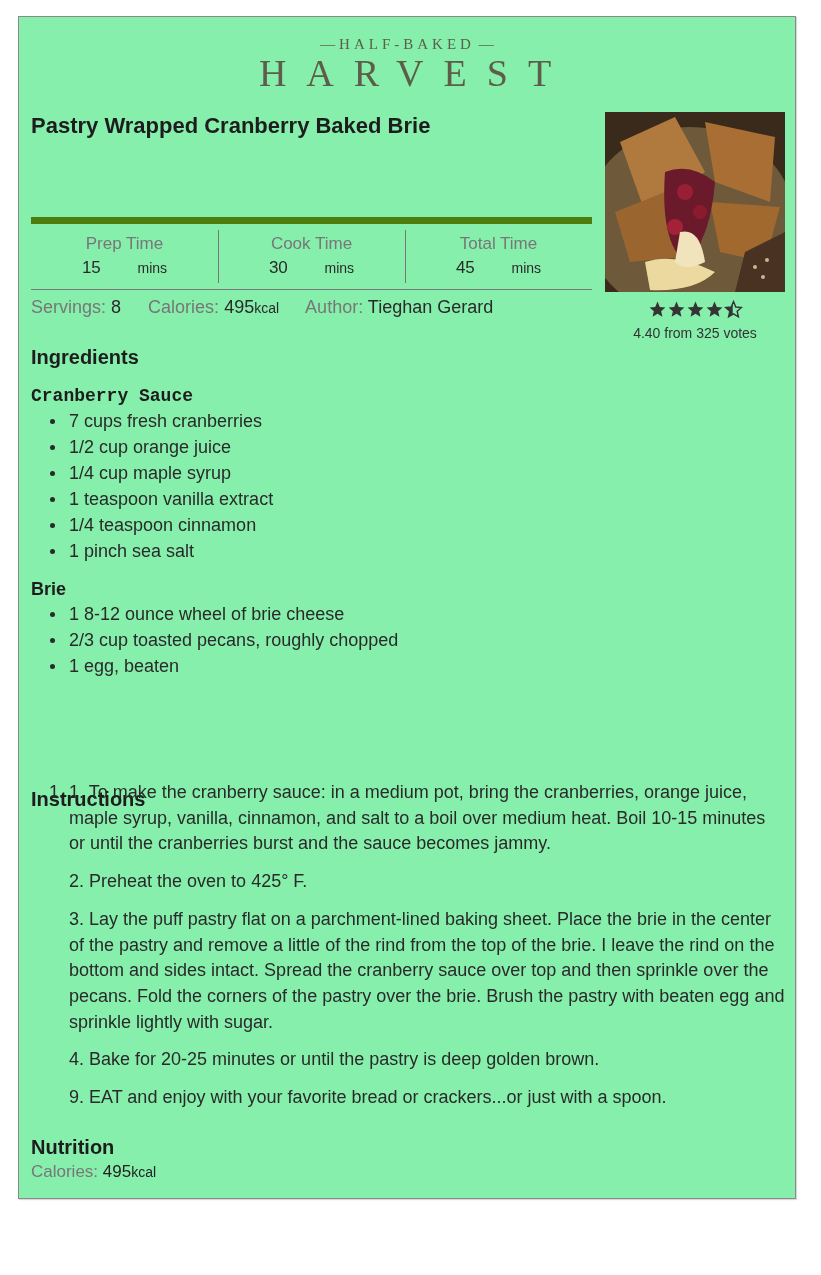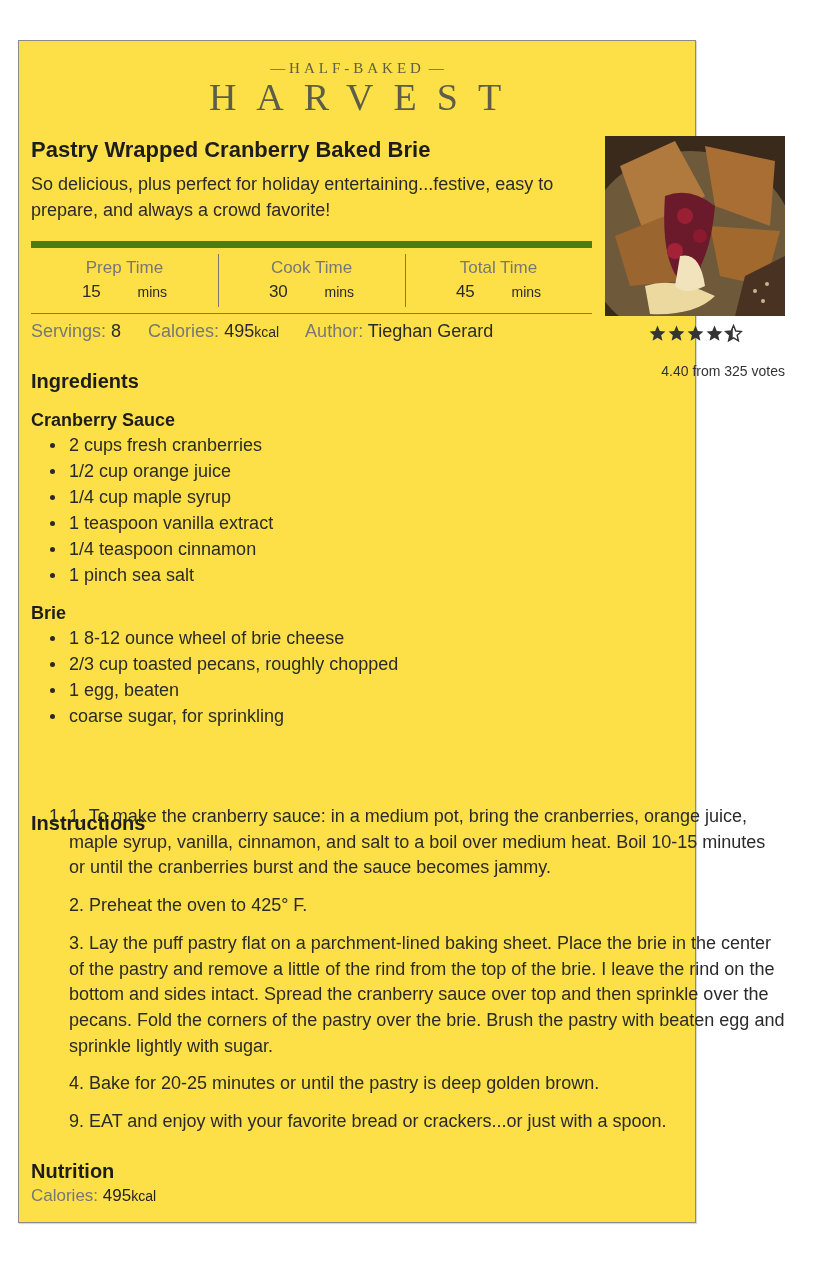--- a/index.html
+++ b/index.html
@@ -1,19 +1,19 @@
 <!DOCTYPE html>
 <html><head>
 <meta charset="utf-8">
 <style>
   html, body { margin: 0; padding: 0; background: #ffffff; }
   body { width: 821px; height: 1275px; position: relative; font-family: "Liberation Sans", "DejaVu Sans", sans-serif; color: #222; }
   .card {
-    position: absolute; left: 18px; top: 40px; width: 678px; height: 1183px;
-    box-sizing: border-box; border: 1px solid #8a8a8a; background: #fde047;
+    position: absolute; left: 18px; top: 16px; width: 778px; height: 1183px;
+    box-sizing: border-box; border: 1px solid #8a8a8a; background: #86efac;
     box-shadow: 1px 1px 1px rgba(0,0,0,0.15);
   }
   .logo { position: absolute; left: 0; right: 0; top: 18px; text-align: center; font-family: "Liberation Serif", "DejaVu Serif", serif; color: #5d5d4a; }
   .logo-top { font-size: 15px; letter-spacing: 4px; line-height: 18px; }
   .logo-top .dash { letter-spacing: 0; }
   .logo-main { font-size: 38px; letter-spacing: 20px; line-height: 36px; margin-top: 2px; padding-left: 16px; }
   .title { position: absolute; left: 12px; top: 96px; font-size: 22px; font-weight: bold; color: #1d1d1d; margin: 0; }
   .summary { position: absolute; left: 12px; top: 130px; width: 560px; font-size: 18px; line-height: 26px; color: #2a2a2a; }
   .times { position: absolute; left: 12px; top: 200px; width: 561px; height: 65px; border-top: 7px solid #4d7c0f; border-bottom: 1px solid #777; display: flex; }
   .time-block { flex: 1; text-align: center; padding-top: 9px; position: relative; }
@@ -23,21 +23,21 @@
   .time-unit { font-size: 14px; padding-left: 32px; }
   .meta { position: absolute; left: 12px; top: 280px; font-size: 18px; white-space: nowrap; }
   .meta .lbl { color: #777; }
   .meta .val { color: #2a2a2a; }
   .meta .unit { font-size: 14px; }
   .meta .item { margin-right: 22px; }
   .photo { position: absolute; left: 586px; top: 95px; width: 180px; height: 180px; overflow: hidden; background: #4b3420; }
   .rating { position: absolute; left: 586px; top: 283px; width: 180px; text-align: center; }
   .stars { display: flex; justify-content: center; gap: 0px; }
   .stars svg { width: 19px; height: 19px; }
-  .rating-text { font-size: 14px; color: #333; margin-top: 20px; text-align: right; }
+  .rating-text { font-size: 14px; color: #333; margin-top: 6px; }
   h2.section { position: absolute; left: 12px; margin: 0; font-size: 20px; font-weight: bold; color: #1d1d1d; }
   h3.group { position: absolute; left: 12px; margin: 0; font-size: 18px; font-weight: bold; color: #1d1d1d; }
   ul.ing { position: absolute; left: 12px; margin: 0; padding: 0 0 0 38px; list-style: none; font-size: 18px; line-height: 26px; color: #2a2a2a; }
   ul.ing li { position: relative; }
   ul.ing li::before { content: ""; position: absolute; left: -19px; top: 11px; width: 5px; height: 5px; border-radius: 50%; background: #2a2a2a; }
   .instr { position: absolute; left: 12px; top: 763px; width: 755px; font-size: 18px; line-height: 25.7px; color: #2a2a2a; }
   .instr .step { padding-left: 38px; margin-bottom: 12px; position: relative; }
   .instr .step .num { position: absolute; left: 18px; top: 0; }
   .nutrition-line { position: absolute; left: 12px; top: 1145px; font-size: 17px; }
   .nutrition-line .lbl { color: #777; }
@@ -47,21 +47,20 @@
 <body>
 
 <div class="card">
 
   <div class="logo">
     <div class="logo-top"><span class="dash">— </span><span>HALF-BAKED</span><span class="dash"> —</span></div>
     <div class="logo-main">HARVEST</div>
   </div>
 
   <h1 class="title">Pastry Wrapped Cranberry Baked Brie</h1>
-  <div class="summary">So delicious, plus perfect for holiday entertaining...festive, easy to prepare, and always a crowd favorite!</div>
 
   <div class="times">
     <div class="time-block">
       <div class="time-label">Prep Time</div>
       <div class="time-value"><span>15</span> <span class="time-unit">mins</span></div>
     </div>
     <div class="time-block">
       <div class="time-label">Cook Time</div>
       <div class="time-value"><span>30</span> <span class="time-unit">mins</span></div>
     </div>
@@ -121,36 +120,35 @@
           </defs>
           <path d="M12 2l2.9 6.9 7.1.6-5.4 4.7 1.6 7L12 17.5 5.8 21.2l1.6-7L2 9.5l7.1-.6z" fill="none" stroke="#343434" stroke-width="1.8"></path>
           <path clip-path="url(#half)" d="M12 2l2.9 6.9 7.1.6-5.4 4.7 1.6 7L12 17.5 5.8 21.2l1.6-7L2 9.5l7.1-.6z" fill="#343434"></path>
         </svg>
     </div>
     <div class="rating-text">4.40 from 325 votes</div>
   </div>
 
   <h2 class="section" style="top:329px;">Ingredients</h2>
 
-  <h3 class="group" style="top:369px;">Cranberry Sauce</h3>
+  <h3 class="group" style="top:369px;font-family:Liberation Mono, monospace;">Cranberry Sauce</h3>
   <ul class="ing" style="top:391px;">
-    <li>2 cups fresh cranberries</li>
+    <li>7 cups fresh cranberries</li>
     <li>1/2 cup orange juice</li>
     <li>1/4 cup maple syrup</li>
     <li>1 teaspoon vanilla extract</li>
     <li>1/4 teaspoon cinnamon</li>
     <li>1 pinch sea salt</li>
   </ul>
 
   <h3 class="group" style="top:562px;">Brie</h3>
   <ul class="ing" style="top:584px;">
     <li>1 8-12 ounce wheel of brie cheese</li>
     <li>2/3 cup toasted pecans, roughly chopped</li>
     <li>1 egg, beaten</li>
-    <li>coarse sugar, for sprinkling</li>
   </ul>
 
   <h2 class="section" style="top:738px;margin-top:33px;">Instructions</h2>
   <div class="instr">
     <div class="step"><span class="num">1.</span><span>1. To make the cranberry sauce: in a medium pot, bring the cranberries, orange juice, maple syrup, vanilla, cinnamon, and salt to a boil over medium heat. Boil 10-15 minutes or until the cranberries burst and the sauce becomes jammy.</span></div>
     <div class="step"><span>2. Preheat the oven to 425° F.</span></div>
     <div class="step"><span>3. Lay the puff pastry flat on a parchment-lined baking sheet. Place the brie in the center of the pastry and remove a little of the rind from the top of the brie. I leave the rind on the bottom and sides intact. Spread the cranberry sauce over top and then sprinkle over the pecans. Fold the corners of the pastry over the brie. Brush the pastry with beaten egg and sprinkle lightly with sugar.</span></div>
     <div class="step"><span>4. Bake for 20-25 minutes or until the pastry is deep golden brown.</span></div>
     <div class="step"><span>9. EAT and enjoy with your favorite bread or crackers...or just with a spoon.</span></div>
   </div>

